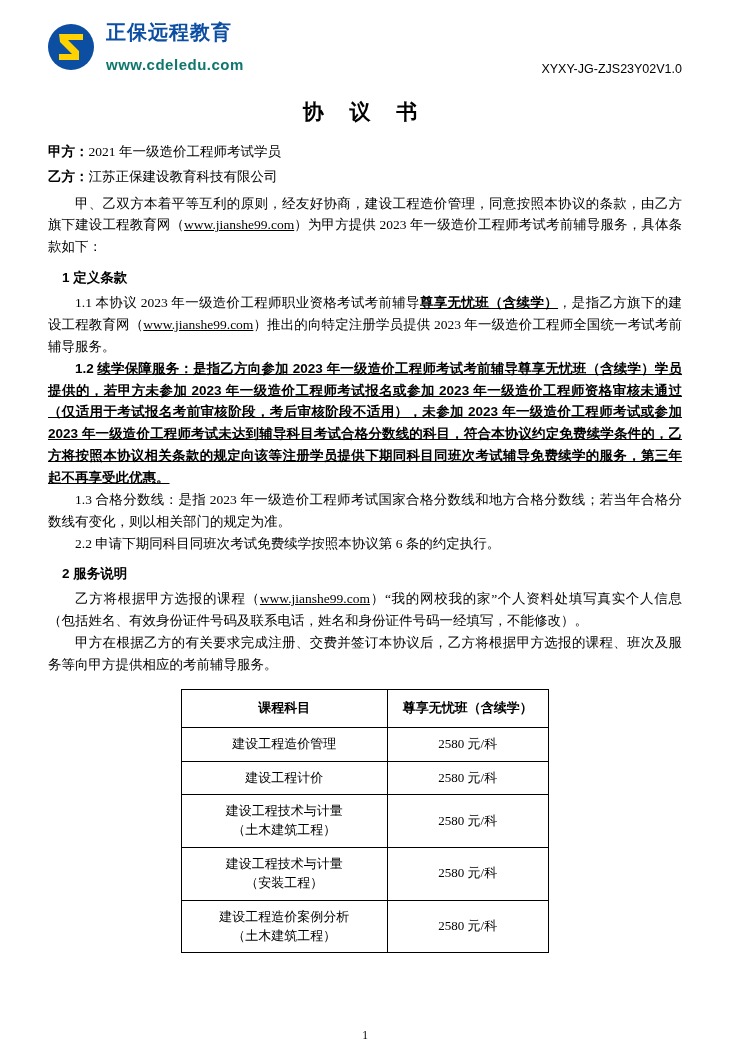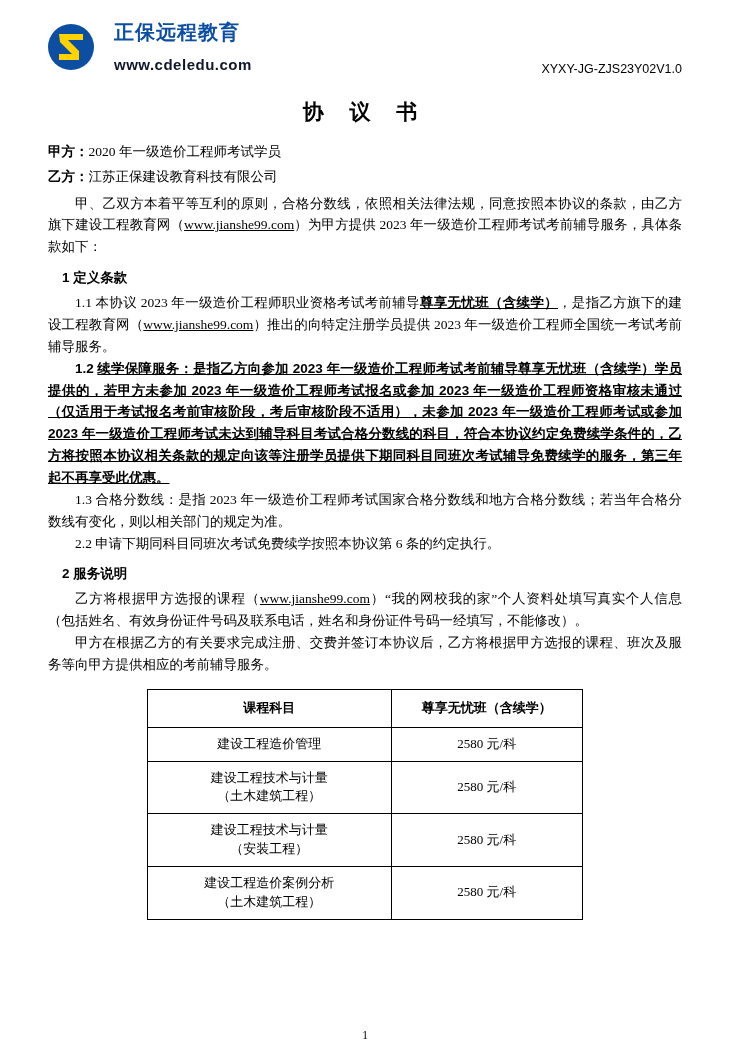--- a/index.html
+++ b/index.html
@@ -26,21 +26,21 @@
   
   .header {
     display: flex;
     align-items: flex-start;
     justify-content: space-between;
     height: 62px;
   }
   .brand {
     display: flex;
     align-items: center;
-    gap: 20px;
+    gap: 12px;
   }
   .logo {
     width: 46px;
     height: 46px;
     border-radius: 50%;
     background: #0b4ea2;
     position: relative;
     flex: none;
   }
   .logo .swirl {
@@ -59,21 +59,21 @@
     font-family: "Liberation Sans", sans-serif;
     font-weight: bold;
     font-size: 20px;
     color: #0b4ea2;
     letter-spacing: 1px;
   }
   .brand-url {
     font-family: "Liberation Sans", sans-serif;
     font-weight: bold;
     font-size: 15px;
-    color: #0f172a;
+    color: #0f766e;
     letter-spacing: 0.5px;
     margin-top: 14px;
   }
   .doc-code {
     font-family: Liberation Sans, sans-serif;
     font-size: 12.5px;
     color: #000;
     margin-top: 40px;
     white-space: nowrap;
   }
@@ -123,21 +123,21 @@
   }
   .bold-under {
     font-family: "Liberation Sans", sans-serif;
     font-weight: bold;
     text-decoration: underline;
   }
 
   
   .fee-table-wrap {
     margin: 13px auto 0 auto;
-    width: 436px;
+    width: 368px;
   }
   table.fee {
     border-collapse: collapse;
     width: 100%;
     font-size: 13px;
   }
   table.fee td, table.fee th {
     border: 1px solid #000;
     text-align: center;
     vertical-align: middle;
@@ -180,28 +180,28 @@
         <span class="brand-cn">正保远程教育</span>
         <span class="brand-url">www.cdeledu.com</span>
       </div>
     </div>
     <div class="doc-code">XYXY-JG-ZJS23Y02V1.0</div>
   </div>
 
   <div class="title">协 议 书</div>
 
   <div class="party-line">
-    <span class="party-label">甲方：</span><span>2020 年一级造价工程师考试学员</span>
+    <span class="party-label">甲方：</span><span>2021 年一级造价工程师考试学员</span>
   </div>
   <div class="party-line">
     <span class="party-label">乙方：</span><span>江苏正保建设教育科技有限公司</span>
   </div>
 
   <p class="body indent gap-top">
-    <span>甲、乙双方本着平等互利的原则，合格分数线，依照相关法律法规，同意按照本协议的条款，由乙方旗下建设工程教育网（</span><span class="link">www.jianshe99.com</span><span>）为甲方提供 2023 年一级造价工程师考试考前辅导服务，具体条款如下：</span>
+    <span>甲、乙双方本着平等互利的原则，经友好协商，建设工程造价管理，同意按照本协议的条款，由乙方旗下建设工程教育网（</span><span class="link">www.jianshe99.com</span><span>）为甲方提供 2023 年一级造价工程师考试考前辅导服务，具体条款如下：</span>
   </p>
 
   <div class="sec-head">1 定义条款</div>
 
   <p class="body indent">
     <span>1.1</span>
     <span>本协议 2023 年一级造价工程师职业资格考试考前辅导</span><span class="bold-under">尊享无忧班（含续学）</span><span>，是指乙方旗下的建设工程教育网（</span><span class="link">www.jianshe99.com</span><span>）推出的向特定注册学员提供 2023 年一级造价工程师全国统一考试考前辅导服务。</span>
   </p>
 
   <p class="body indent gap-top">
@@ -238,20 +238,24 @@
           <th class="subj">课程科目</th>
           <th>尊享无忧班（含续学）</th>
         </tr>
       </thead>
       <tbody id="fee-body">
           <tr>
             <td class="subj">建设工程造价管理</td>
             <td>2580 元/科</td>
           </tr>
           <tr>
+            <td class="subj">建设工程计价</td>
+            <td>2580 元/科</td>
+          </tr>
+          <tr>
             <td class="subj">建设工程技术与计量<br>（土木建筑工程）</td>
             <td>2580 元/科</td>
           </tr>
           <tr>
             <td class="subj">建设工程技术与计量<br>（安装工程）</td>
             <td>2580 元/科</td>
           </tr>
           <tr>
             <td class="subj">建设工程造价案例分析<br>（土木建筑工程）</td>
             <td>2580 元/科</td>

